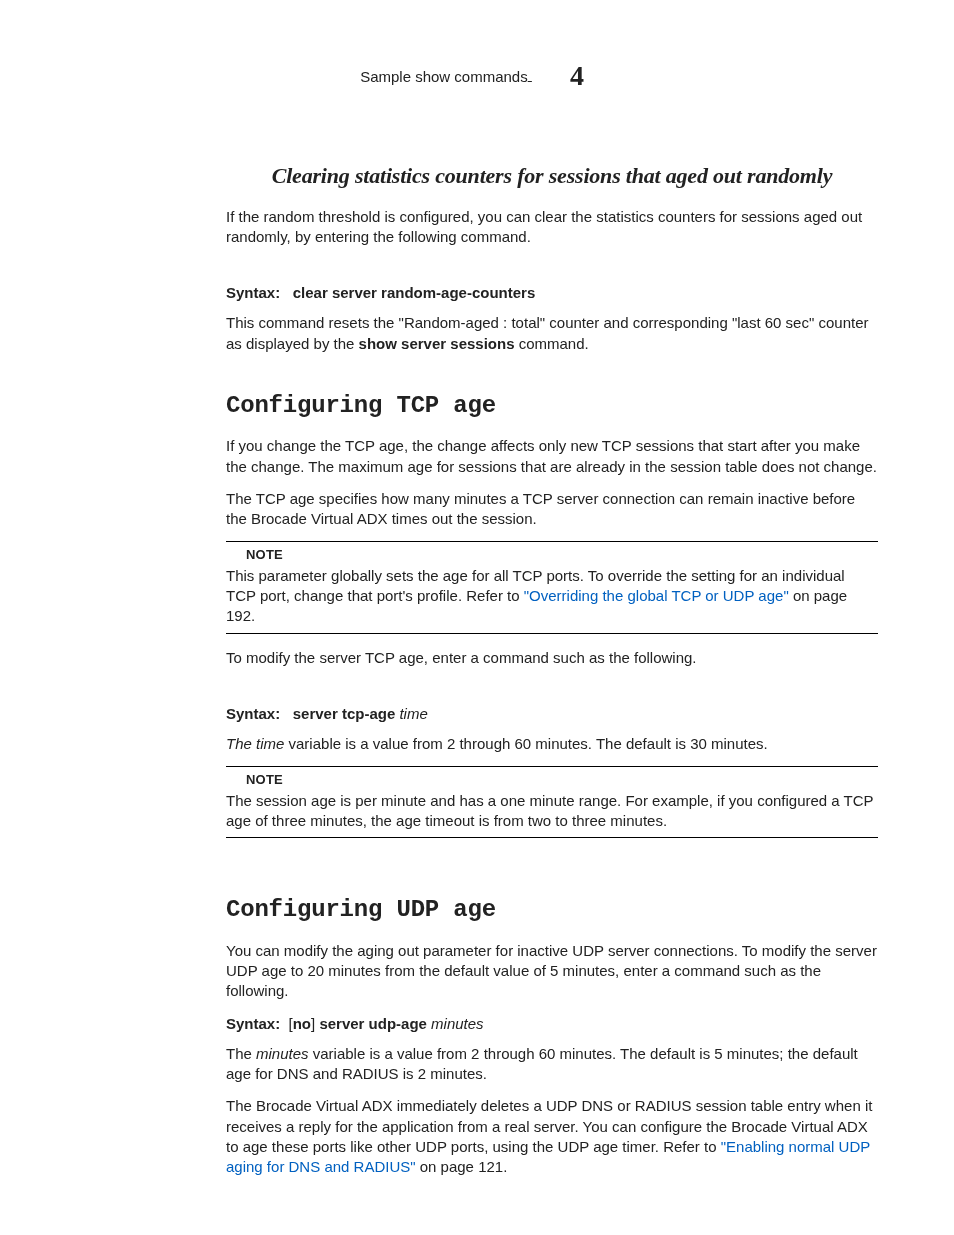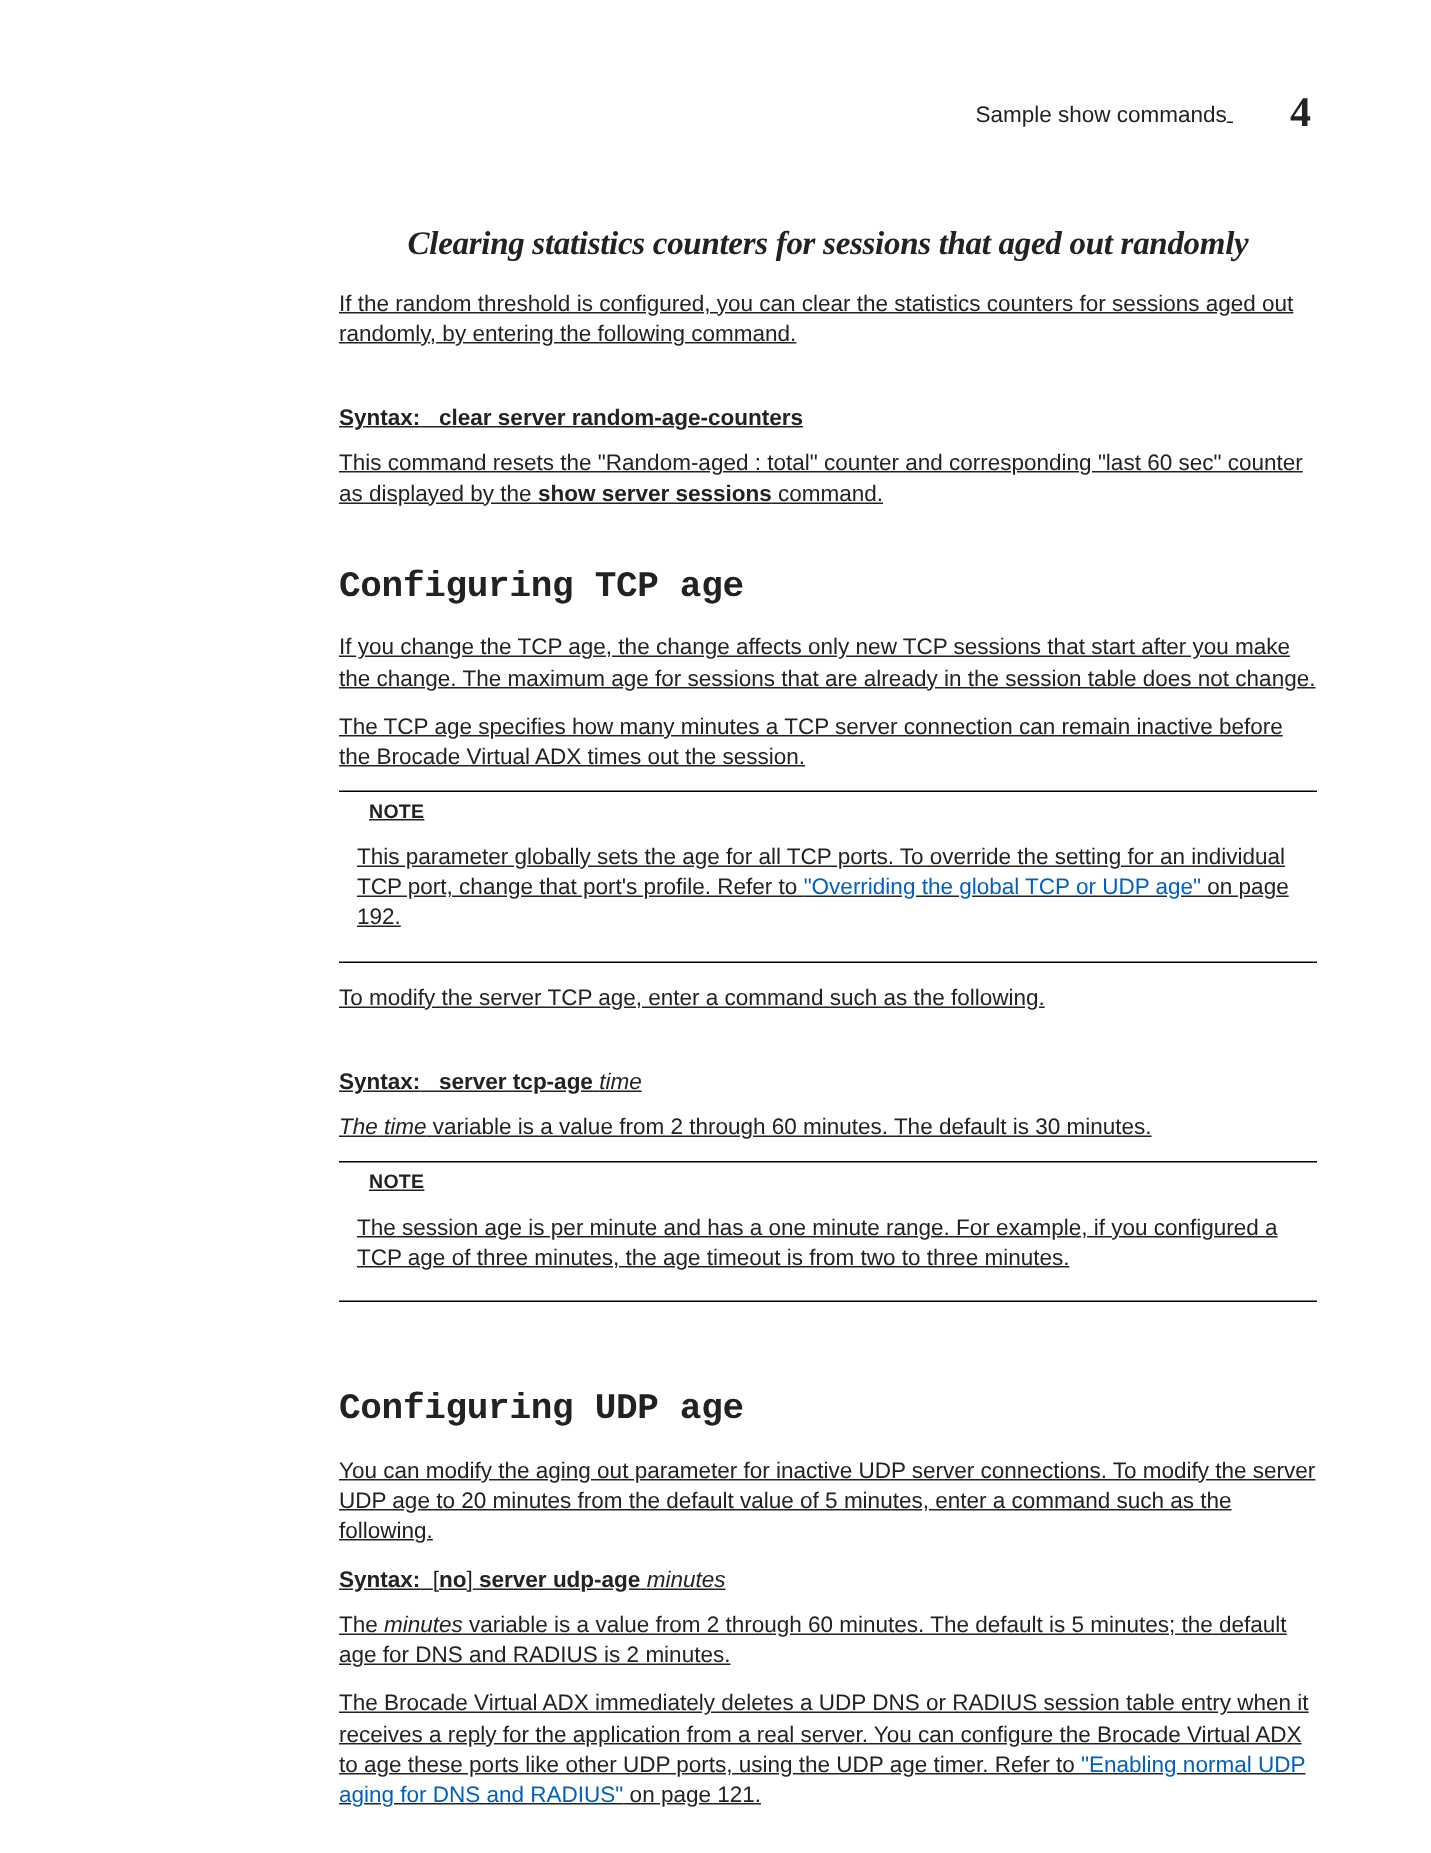--- a/index.html
+++ b/index.html
@@ -11,23 +11,23 @@
     color: #222;
   }
   .page {
     width: 954px;
     height: 1235px;
     position: relative;
     box-sizing: border-box;
     padding: 60px 70px 60px 70px;
   }
   .running-head {
-    text-align: right;
+    text-align: center;
     font-size: 15px;
-    margin-bottom: 55px;
+    margin-bottom: 69px;
     padding-right: 10px;
     text-decoration: underline;
   }
   .running-head .chapnum {
     font-family: Georgia, 'Times New Roman', serif;
     font-size: 28px;
     font-weight: bold;
     display: inline-block;
     vertical-align: middle;
     margin-left: 38px;
@@ -51,42 +51,42 @@
     letter-spacing: -0.2px;
     text-align: center;
   }
   h2.section-head {
     font-family: Liberation Mono, monospace;
     font-weight: bold;
     font-size: 24px;
     margin: 36px 0 14px 0;
     letter-spacing: -0.2px;
   }
-  p { margin: 0 0 12px 0; text-decoration: underline; }
+  p { margin: 0 0 12px 0; }
   p.tight { margin: 0 0 4px 0; }
   p.after-gap { margin-top: 36px; }
   .syntax-line { margin: 0 0 10px 0; }
   .bold { font-weight: bold; }
   .ital { font-style: italic; }
   .link { color: #0060c0; }
   .note-block {
     border-top: 1px solid #000;
     border-bottom: 1px solid #000;
     padding: 4px 0 6px 0;
     margin: 10px 0 14px 0;
   }
   .note-block .note-label {
     font-weight: bold;
     font-size: 13px;
     margin: 0 0 2px 0;
     letter-spacing: 0.2px;
     padding-left: 20px;
   }
   .note-block .note-body {
-    margin: 12px;
+    margin: 0;
     font-size: 15px;
   }
 </style>
 </head>
 <body>
 
 <div class="page">
 
   <div class="running-head">
     <span class="chaptitle">Sample show commands</span>

